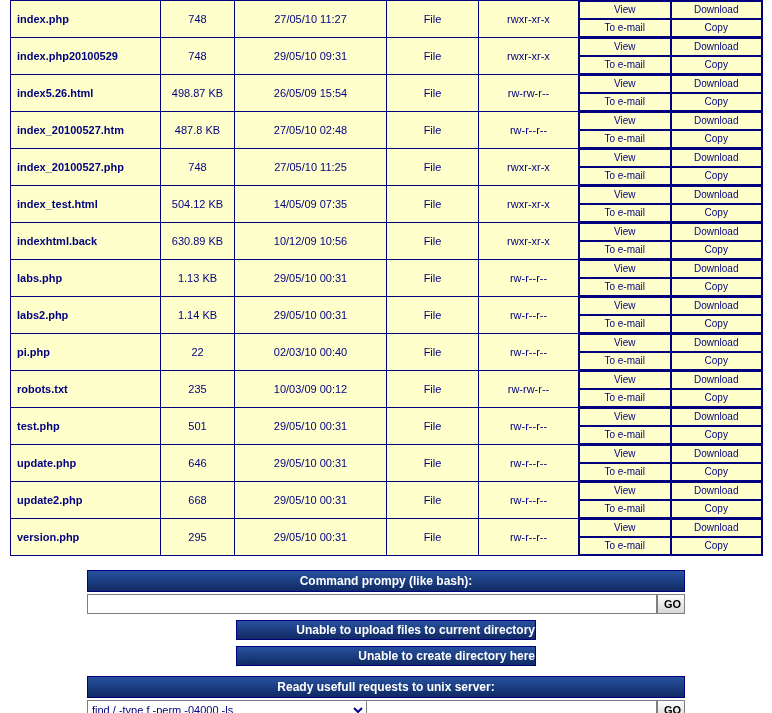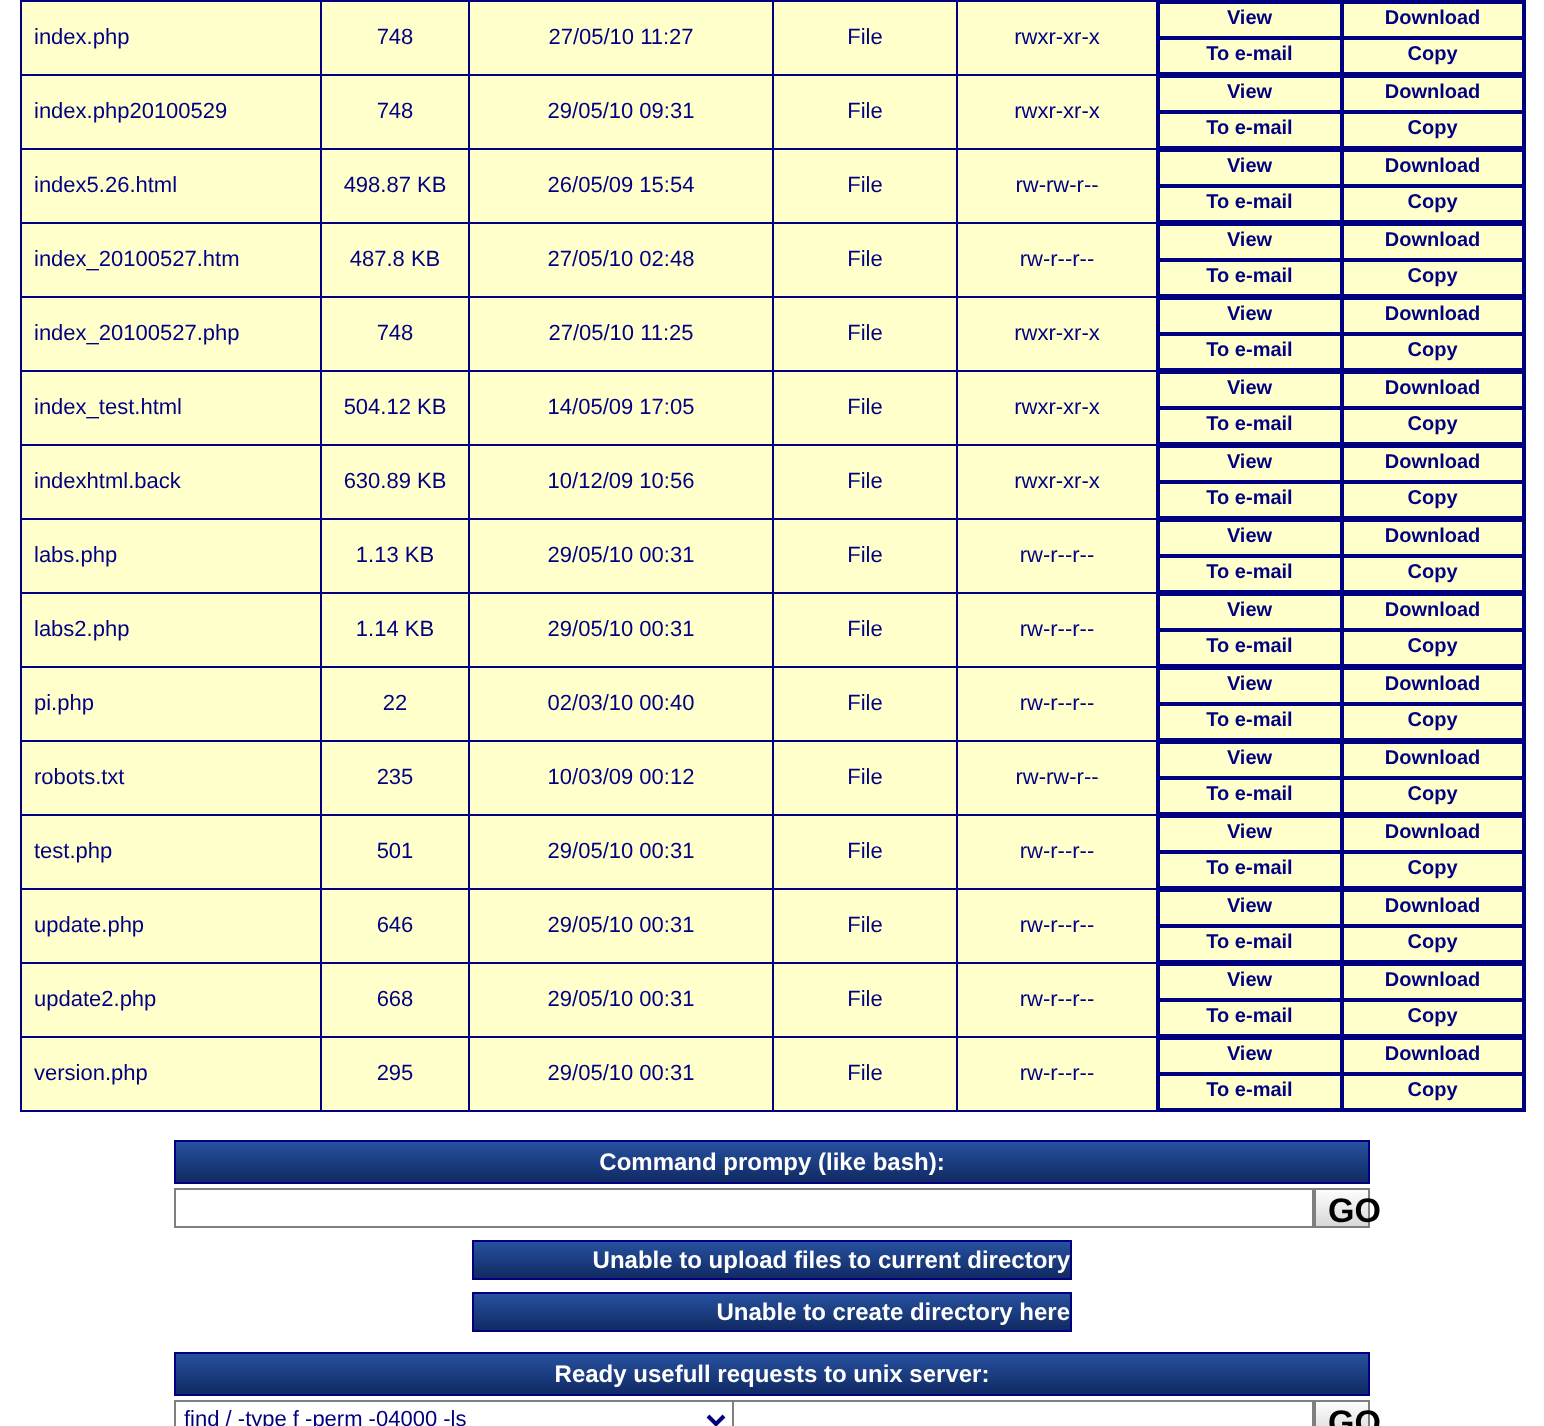--- a/index.html
+++ b/index.html
@@ -35,31 +35,30 @@
   .col-name   { width: 150px; }
   .col-size   { width: 74px; }
   .col-date   { width: 152px; }
   .col-type   { width: 92px; }
   .col-perm   { width: 100px; }
   .col-act    { width: 184px; }
 
   td.cell-name {
     padding-left: 6px;
     text-align: left;
-    font-weight: normal;
+    font-weight: bold;
     color: #000080;
     margin-left: 28px;
   }
   td.cell-center {
     text-align: center;
   }
   td.cell-actions {
     padding: 0;
     background: #f9a8d4;
-    font-weight: bold;
   }
   .actions-grid {
     display: grid;
     grid-template-columns: 1fr 1fr;
     grid-template-rows: 1fr 1fr;
     width: 100%;
     height: 36px;
   }
   .act-btn {
     display: flex;
@@ -115,21 +114,21 @@
     box-sizing: border-box;
     height: 20px;
   }
   .go-btn {
     width: 28px;
     height: 20px;
     margin-left: 0;
     border: 1px solid #7f7f7f;
     background: #e8e8e8;
     background-image: linear-gradient(to bottom, #fdfdfd, #d8d8d8);
-    font-size: 17px;
+    font-size: 11px;
     font-weight: bold;
     color: #000000;
     cursor: pointer;
     box-sizing: border-box;
   }
   .notice {
     width: 300px;
     margin: 6px auto 0 auto;
     background-image: linear-gradient(to bottom, #27519f, #102a63);
     border: 1px solid #000080;
@@ -250,21 +249,21 @@
               <div class="act-btn">View</div>
               <div class="act-btn">Download</div>
               <div class="act-btn">To e-mail</div>
               <div class="act-btn">Copy</div>
             </div>
           </td>
         </tr>
         <tr>
           <td class="cell-name">index_test.html</td>
           <td class="cell-center">504.12 KB</td>
-          <td class="cell-center">14/05/09 17:05</td>
+          <td class="cell-center">14/05/09 07:35</td>
           <td class="cell-center">File</td>
           <td class="cell-center">rwxr-xr-x</td>
           <td class="cell-actions">
             <div class="actions-grid">
               <div class="act-btn">View</div>
               <div class="act-btn">Download</div>
               <div class="act-btn">To e-mail</div>
               <div class="act-btn">Copy</div>
             </div>
           </td>

